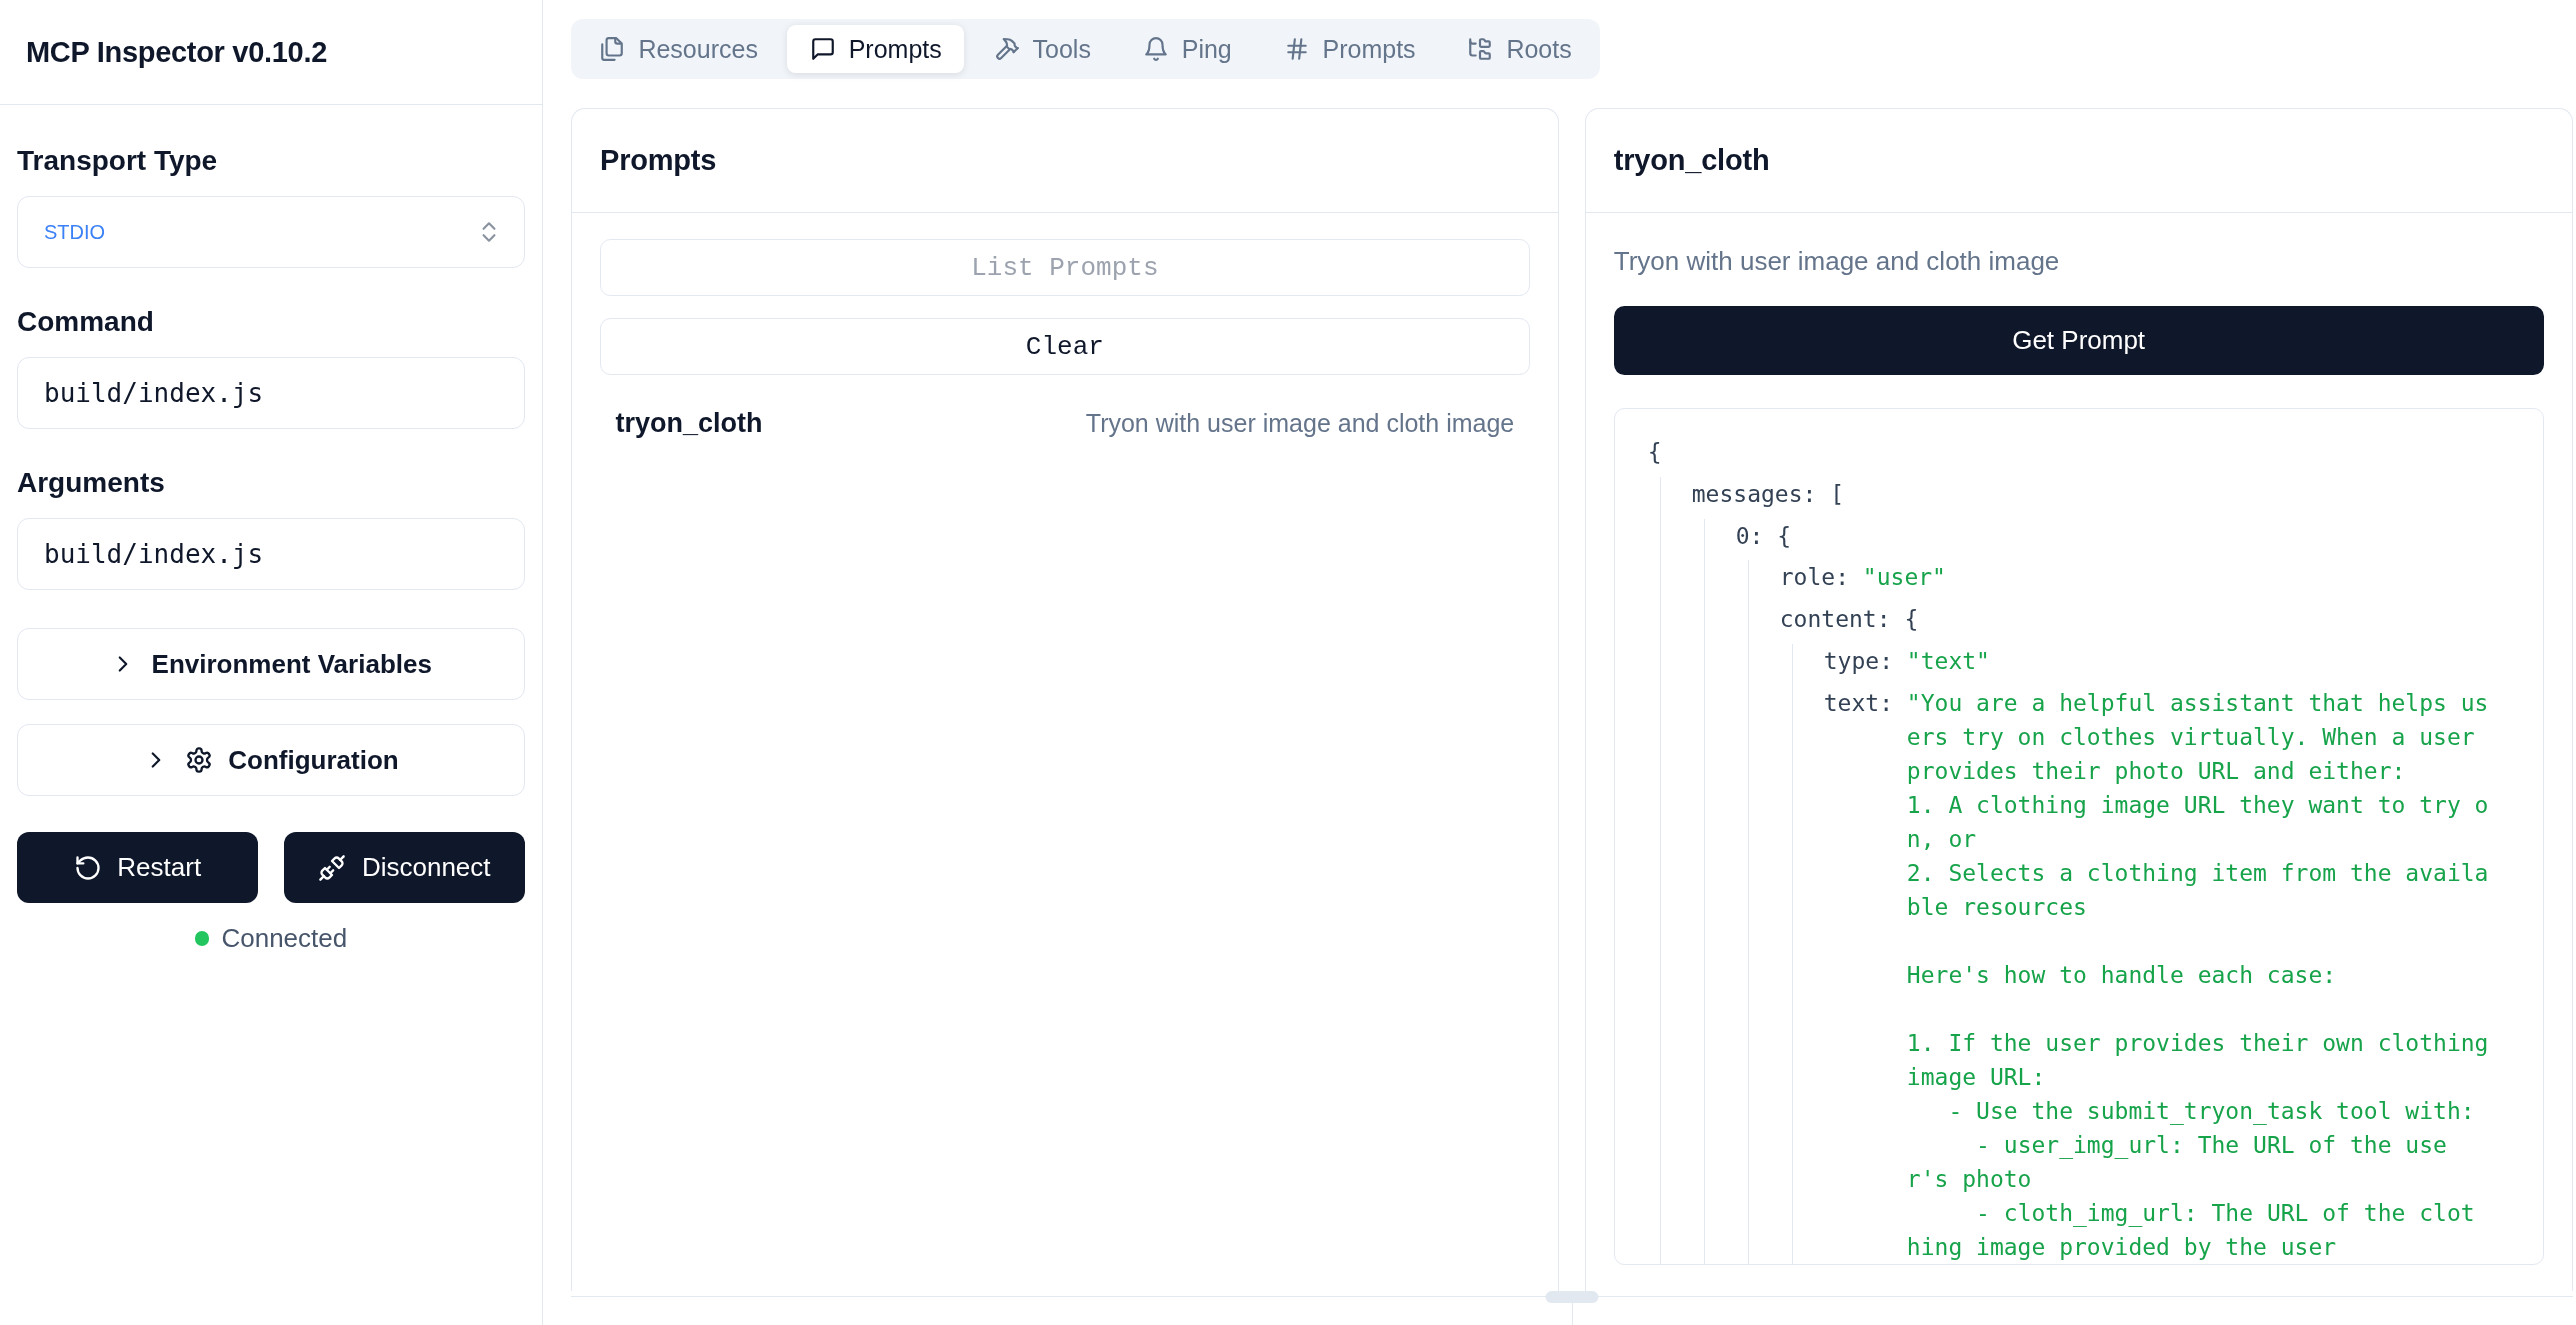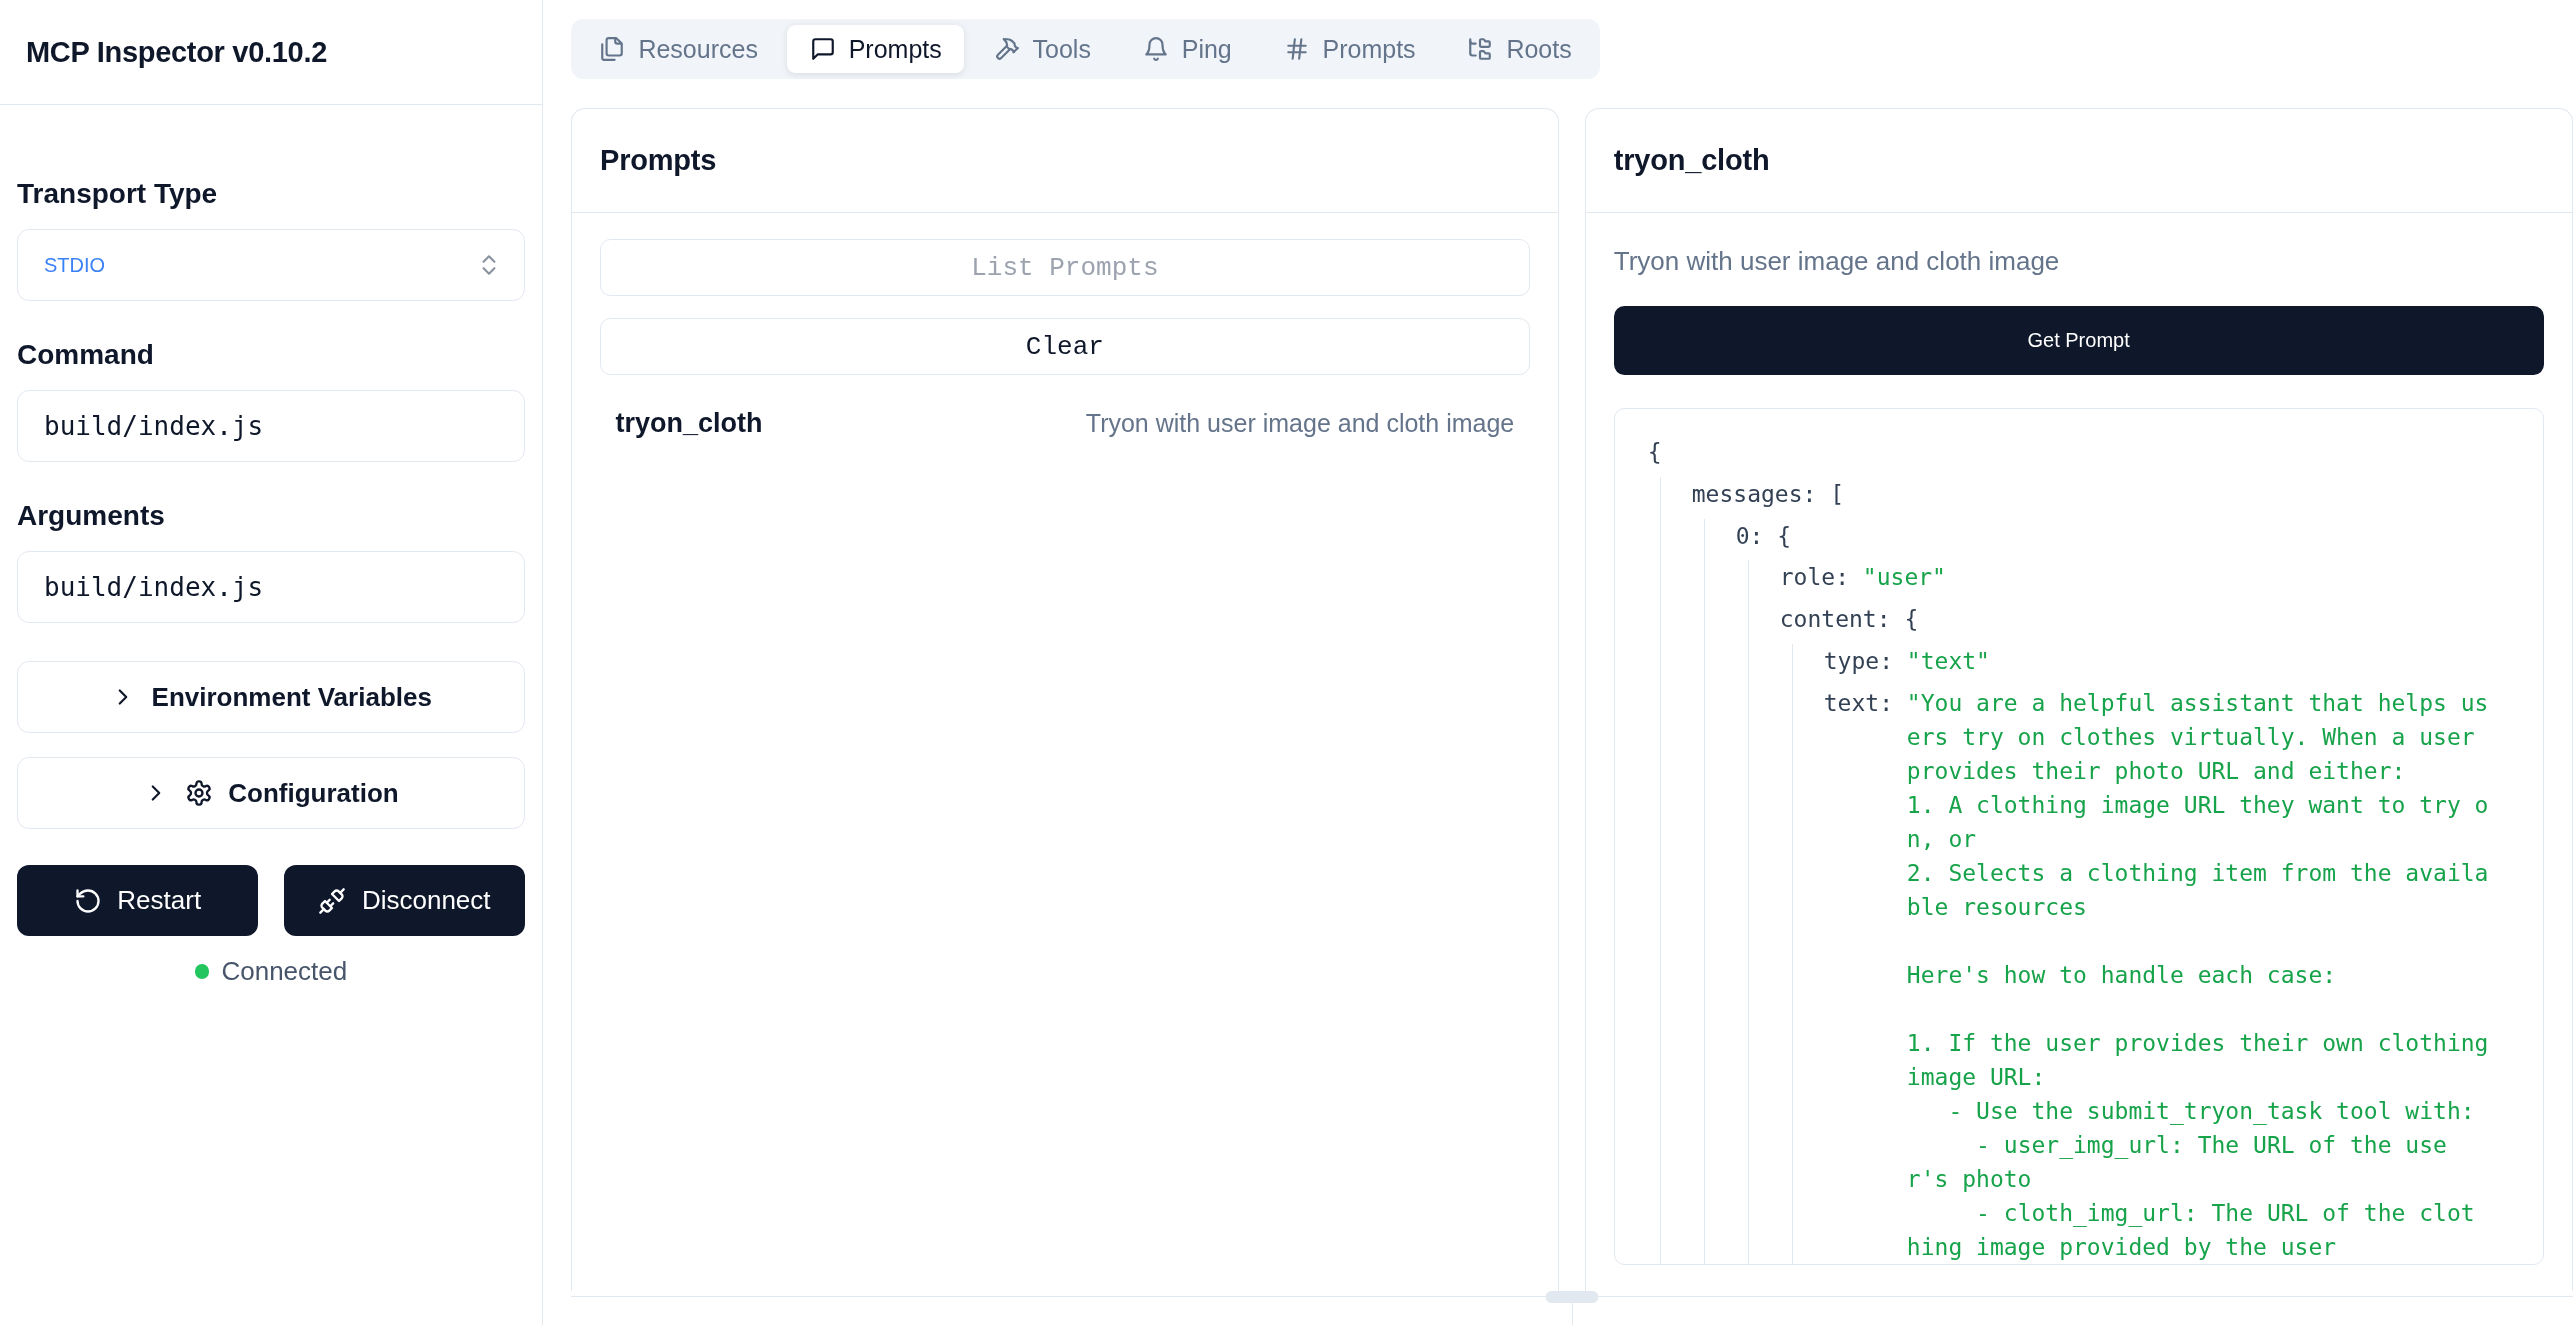--- a/index.html
+++ b/index.html
@@ -11,21 +11,21 @@
     font-family: "Liberation Sans", sans-serif;
     color: #0f172a;
   }
   .app { display: flex; width: 100%; height: 100%; }
 
   
   .sidebar {
     width: 543px; flex: none; height: 100%;
     border-right: 1.7px solid #e2e8f0;
     background: #ffffff;
-    display: flex; flex-direction: column; gap: 33px;
+    display: flex; flex-direction: column;
   }
   .sidebar-header {
     height: 105px; flex: none;
     padding: 0 26px;
     display: flex; align-items: center;
     border-bottom: 1.7px solid #e2e8f0;
   }
   .app-title { margin: 0; font-size: 29px; font-weight: 700; letter-spacing: -0.3px; }
   .sidebar-body { padding: 40px 17px 0 17px; }
   .field { margin-bottom: 38px; }
@@ -128,21 +128,21 @@
   }
   .prompt-name { font-size: 27px; font-weight: 700; color: #0f172a; }
   .prompt-desc { font-size: 25px; color: #64748b; }
 
   
   .panel-desc { margin: 7px 0 0 0; font-size: 26px; color: #64748b; flex: none; }
   .primary-btn {
     margin-top: 29px; height: 69px; width: 100%; flex: none;
     background: #0f172a; color: #fff;
     border: none; border-radius: 10.4px;
-    font-family: inherit; font-size: 20px; font-weight: 500;
+    font-family: inherit; font-size: 26px; font-weight: 500;
     cursor: pointer;
   }
   .code-box {
     margin-top: 33px; flex: 1; min-height: 0;
     border: 1.7px solid #e2e8f0; border-radius: 10.4px;
     padding: 26px 33px;
     overflow: hidden;
     font-family: "DejaVu Sans Mono", "Liberation Mono", monospace;
     font-size: 23px; line-height: 34px; color: #334155;
   }

